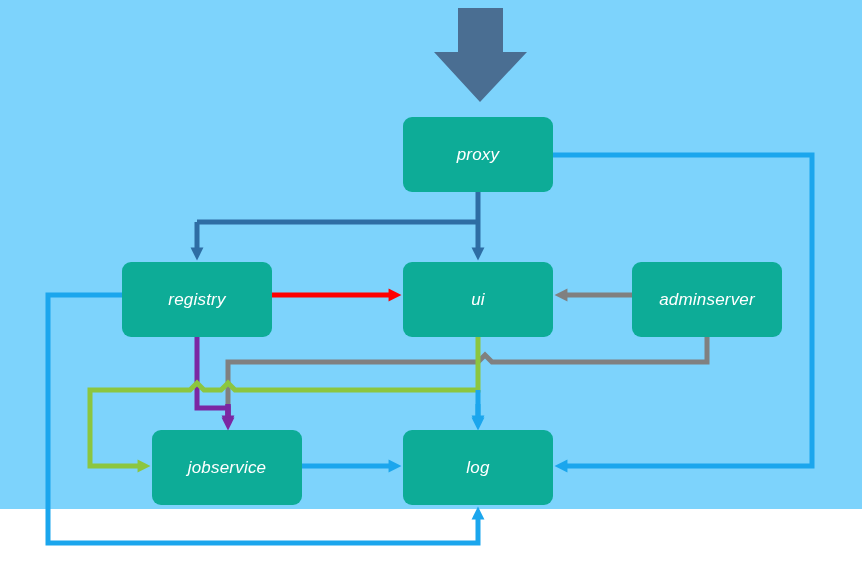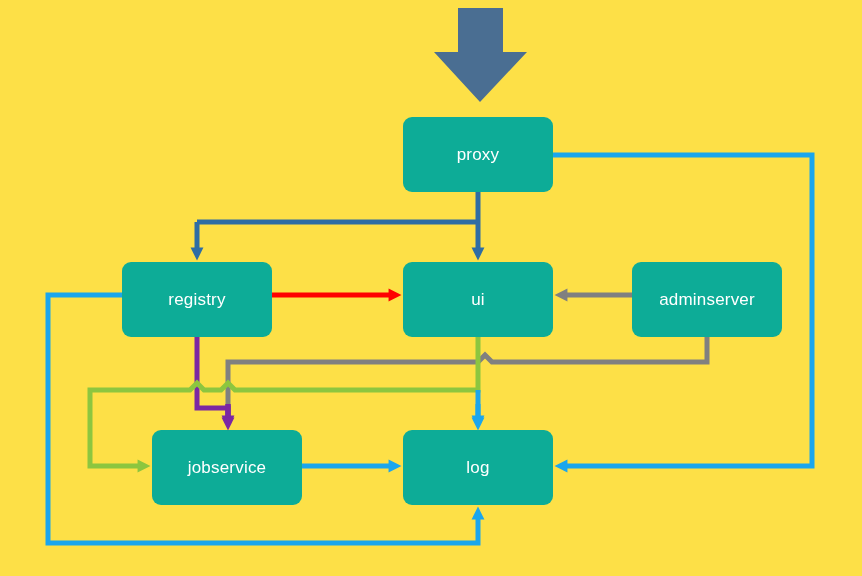--- a/index.html
+++ b/index.html
@@ -9,22 +9,23 @@
   }
   body {
     width: 862px;
     height: 576px;
     overflow: hidden;
     font-family: "Liberation Sans", sans-serif;
   }
   #diagram-root {
     position: relative;
     width: 862px;
-    height: 576px;
-    background: #fde047;
+    height: 509px;
+    background: #7dd3fc;
+    font-style: italic;
   }
   svg#diagram-svg {
     display: block;
     width: 862px;
     height: 576px;
   }
   .node-label {
     font-family: "Liberation Sans", sans-serif;
     font-size: 17px;
     fill: #ffffff;

